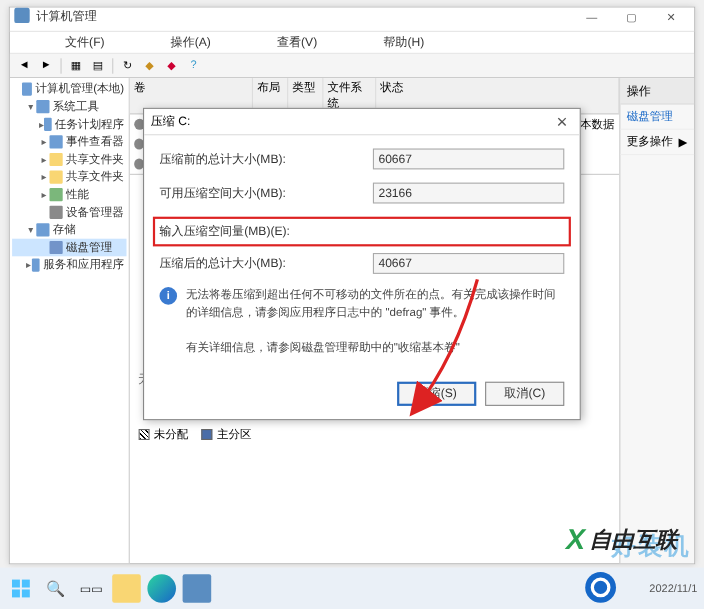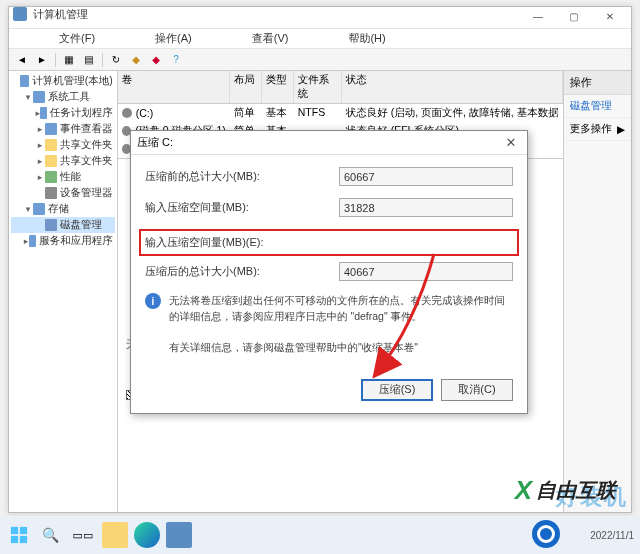--- a/index.html
+++ b/index.html
@@ -59,21 +59,21 @@
 .leg-sw { width: 10px; height: 10px; border: 1px solid #666; }
 .leg-sw.un { background: repeating-linear-gradient(45deg,#000,#000 1px,#fff 1px,#fff 3px); }
 .leg-sw.pr { background: #4a6da8; }
 
 .right-pane { width: 86px; border-left: 1px solid #ccc; background: #f7f7f7; }
 .rp-head { padding: 4px 6px; font-size: 11px; background: #eaeaea; border-bottom: 1px solid #ddd; }
 .rp-item { padding: 4px 6px; font-size: 10.5px; border-bottom: 1px solid #eee; display: flex; align-items: center; justify-content: space-between; }
 .rp-item.main { color: #1a69c7; }
 
 
-.dialog { position: absolute; left: 130px; top: 98px; width: 398px; background: #fff; border: 1px solid #888; box-shadow: 2px 2px 8px rgba(0,0,0,0.3); z-index: 10; margin-top: 32px; }
+.dialog { position: absolute; left: 130px; top: 98px; width: 398px; background: #fff; border: 1px solid #888; box-shadow: 2px 2px 8px rgba(0,0,0,0.3); z-index: 10; }
 .dlg-title { height: 24px; display: flex; align-items: center; padding: 0 6px; border-bottom: 1px solid #ddd; font-size: 11px; }
 .dlg-title .t { flex: 1; }
 .dlg-close { width: 20px; text-align: center; font-size: 13px; color: #555; cursor: pointer; }
 .dlg-body { padding: 12px 14px; font-size: 11px; color: #333; }
 .dlg-row { display: flex; align-items: center; margin-bottom: 12px; }
 .dlg-row .lbl { width: 194px; }
 .dlg-row .val { flex: 1; height: 19px; border: 1px solid #aaa; padding: 1px 4px; background: #fff; font-size: 11px; display: flex; align-items: center; }
 .dlg-row .val.ro { background: #f5f5f5; }
 .dlg-row.highlight { border: 2px solid #d22; padding: 4px; margin: 6px -6px; }
 .spinner { position: relative; }
@@ -250,22 +250,22 @@
   <div class="dlg-title">
     <span class="t">压缩 C:</span>
     <span class="dlg-close">✕</span>
   </div>
   <div class="dlg-body">
     <div class="dlg-row">
       <span class="lbl">压缩前的总计大小(MB):</span>
       <span class="val ro">60667</span>
     </div>
     <div class="dlg-row">
-      <span class="lbl">输入压缩空间量(MB):</span>
-      <span class="val ro">31828</span>
+      <span class="lbl">可用压缩空间大小(MB):</span>
+      <span class="val ro">23166</span>
     </div>
     <div class="dlg-row highlight">
       <span class="lbl">输入压缩空间量(MB)(E):</span>
     </div>
     <div class="dlg-row">
       <span class="lbl">压缩后的总计大小(MB):</span>
       <span class="val ro">40667</span>
     </div>
     <div class="dlg-info">
       <span class="iicon">i</span>

